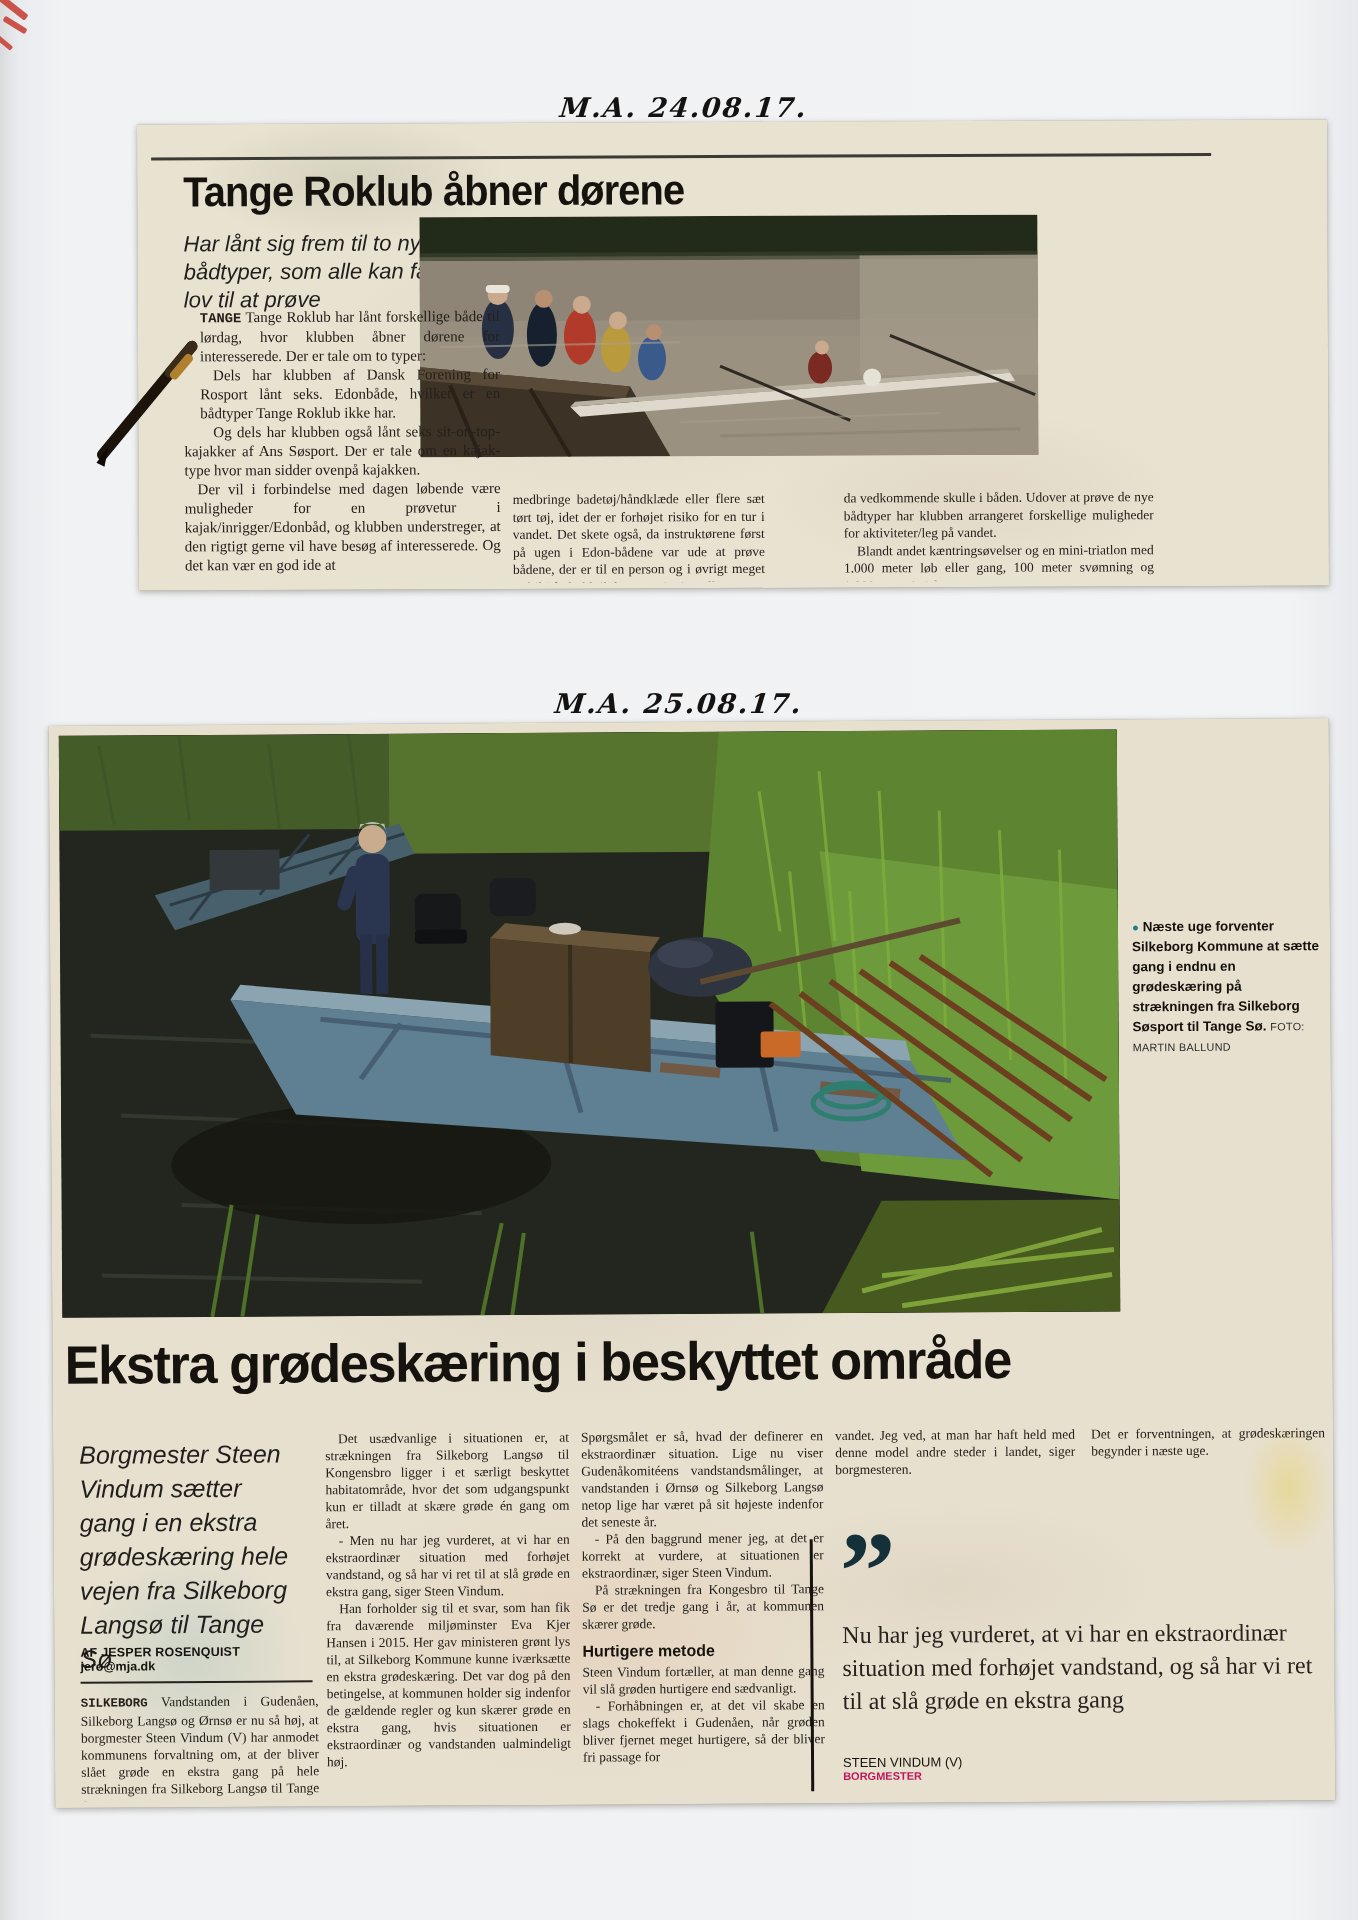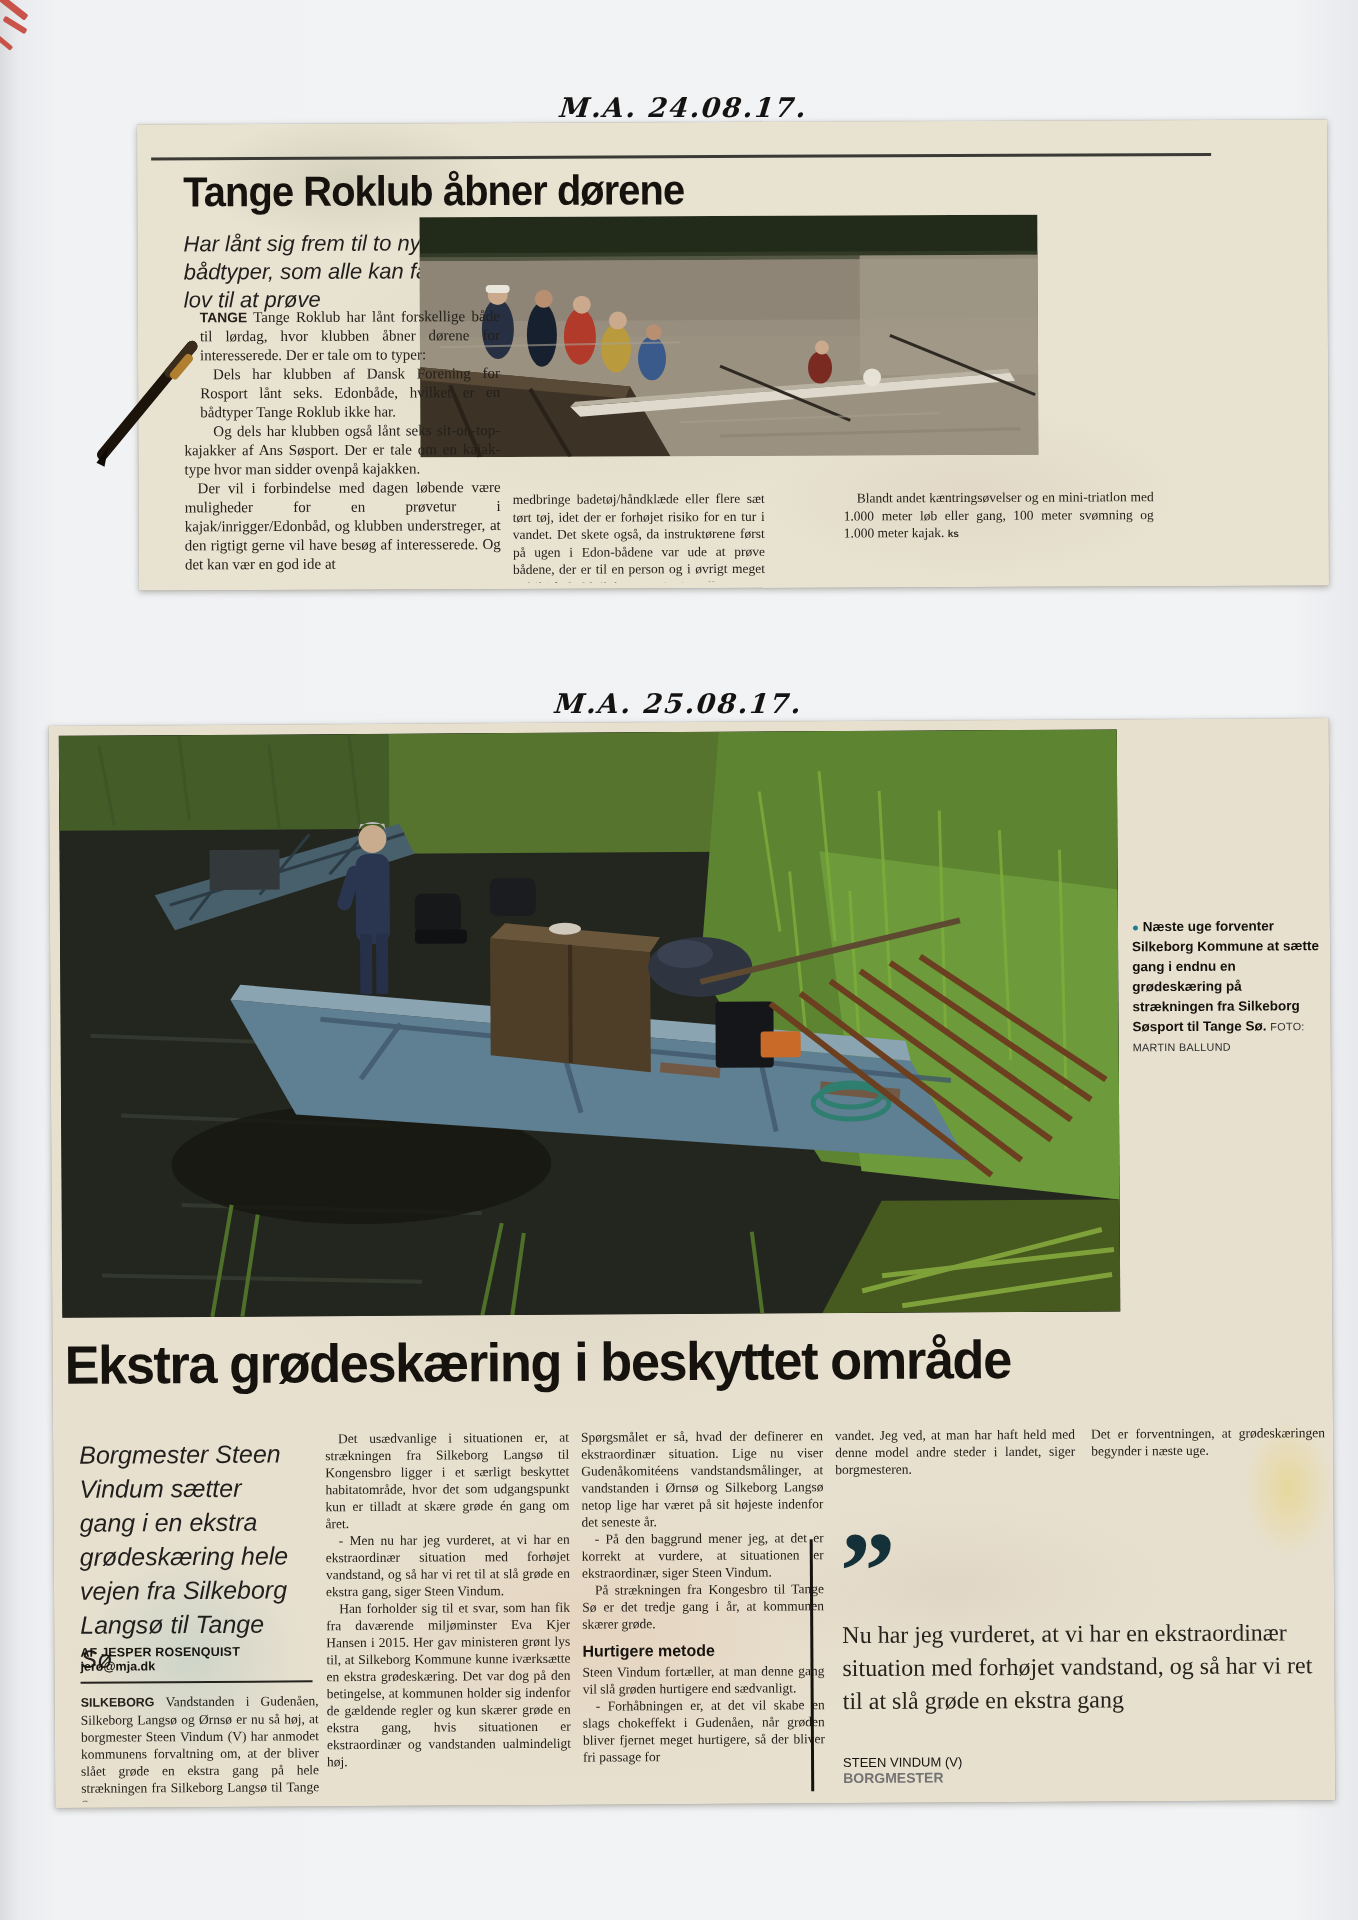--- a/index.html
+++ b/index.html
@@ -18,35 +18,35 @@
       radial-gradient(220px 90px at 18% 12%, rgba(140,150,118,.22), transparent 70%),
       radial-gradient(300px 120px at 70% 80%, rgba(190,160,140,.15), transparent 70%),
       radial-gradient(400px 200px at 40% 50%, rgba(120,110,90,.08), transparent 75%);}
   .ink{color:#221e19;}
   .rule{position:absolute;background:#3c3a35;}
   .headline{position:absolute;font-weight:700;color:#16130f;letter-spacing:-1px;transform-origin:left;white-space:nowrap;}
   .standfirst{position:absolute;font-style:italic;font-weight:500;color:#201f1d;}
   .bodycol{position:absolute;font-family:"Liberation Serif",serif;color:#24201a;text-align:justify;}
   .bodycol p{margin:0;}
   .bodycol p.ind{text-indent:13px;}
-  .lead{font-family:Liberation Sans, sans-serif;font-weight:700;font-size:.92em;}
+  .lead{font-family:Liberation Mono, monospace;font-weight:700;font-size:.92em;}
   .sig{font-size:.75em;font-weight:700;font-family:"Liberation Sans",sans-serif;color:#33302a;}
   .photo{position:absolute;overflow:hidden;background:#8e8678;}
   .photocap{position:absolute;font-weight:700;color:#101010;}
   .capdot{color:#1b7d92;font-size:.85em;}
   .capcredit{font-weight:400;font-size:.8em;letter-spacing:.3px;color:#2a2a2a;}
   .subhead{font-family:"Liberation Sans",sans-serif;font-weight:700;font-size:16px;margin:10px 0 4px 0 !important;text-indent:0 !important;color:#17140f;}
   .bylinebox{position:absolute;border-bottom:2px solid #26231e;color:#17140f;}
   .bl1{font-weight:700;font-size:12.5px;letter-spacing:.2px;}
   .bl2{font-size:12.5px;font-weight:700;color:#2b2archive82f;}
   .vrule{position:absolute;width:3px;background:#15130f;}
   .qmark{position:absolute;font-family:"Liberation Serif",serif;font-weight:700;color:#143038;line-height:.8;}
   .qtext{position:absolute;font-family:"Liberation Serif",serif;color:#26221c;}
   .qattr1{font-weight:400;font-size:13px;color:#17140f;font-family:"Liberation Sans",sans-serif;}
-  .qattr2{font-weight:700;font-size:14px;color:#737373;font-family:"Liberation Sans",sans-serif;}
+  .qattr2{font-weight:700;font-size:11px;color:#be185d;font-family:"Liberation Sans",sans-serif;}
   .penfloat{float:left;width:60px;height:88px;margin:34px 8px 4px -52px;position:relative;}
   .penfloat svg{position:absolute;left:-58px;top:-6px;overflow:visible;}
   .bleed{position:absolute;pointer-events:none;}
 </style>
 </head>
 <body>
 
 <div class="page">
 
   <div class="redmark" style="left:-4px;top:4px;width:34px;height:7px;transform:rotate(38deg);"></div>
@@ -119,20 +119,21 @@
       <p class="ind">Og dels har klubben også lånt seks sit-on-top-kajakker af Ans Søsport. Der er tale om en kajak-type hvor man sidder ovenpå kajakken.</p>
       <p class="ind">Der vil i forbindelse med dagen løbende være muligheder for en prøvetur i kajak/inrigger/Edonbåd, og klubben understreger, at den rigtigt gerne vil have besøg af interesserede. Og det kan vær en god ide at</p>
     </div>
 
     <div class="bodycol ink" style="left:374px;top:368px;width:252px;height:92px;font-size:13.5px;line-height:17.5px;overflow:hidden;">
       <p>medbringe badetøj/håndklæde eller flere sæt tørt tøj, idet der er forhøjet risiko for en tur i vandet. Det skete også, da instruktørene først på ugen i Edon-bådene var ude at prøve bådene, der er til en person og i øvrigt meget stabil i forhold til det at ro singlesculler.</p>
 
     </div>
 
     <div class="bodycol ink" style="left:705px;top:368px;width:310px;height:92px;font-size:13.5px;line-height:17.5px;overflow:hidden;">
+      <p>da vedkommende skulle i båden. Udover at prøve de nye bådtyper har klubben arrangeret forskellige muligheder for aktiviteter/leg på vandet.</p>
       <p class="ind"><span>Blandt andet kæntringsøvelser og en mini-triatlon med 1.000 meter løb eller gang, 100 meter svømning og 1.000 meter kajak.</span> <span class="sig">ks</span></p>
     </div>
   </div>
 
   <div class="clip" style="left:52px;top:722px;width:1280px;height:1082px;transform:rotate(-0.35deg);background:#e7e0cf;">
     <div class="mottle"></div>
 
     <div class="bleed" style="left:20px;top:820px;width:230px;height:220px;background:radial-gradient(closest-side,rgba(90,160,170,.18),transparent);"></div>
     <div class="bleed" style="left:260px;top:760px;width:560px;height:300px;background:radial-gradient(closest-side,rgba(220,150,110,.16),transparent);"></div>
     <div class="bleed" style="left:1190px;top:700px;width:90px;height:140px;background:radial-gradient(closest-side,rgba(230,200,60,.35),transparent);"></div>

